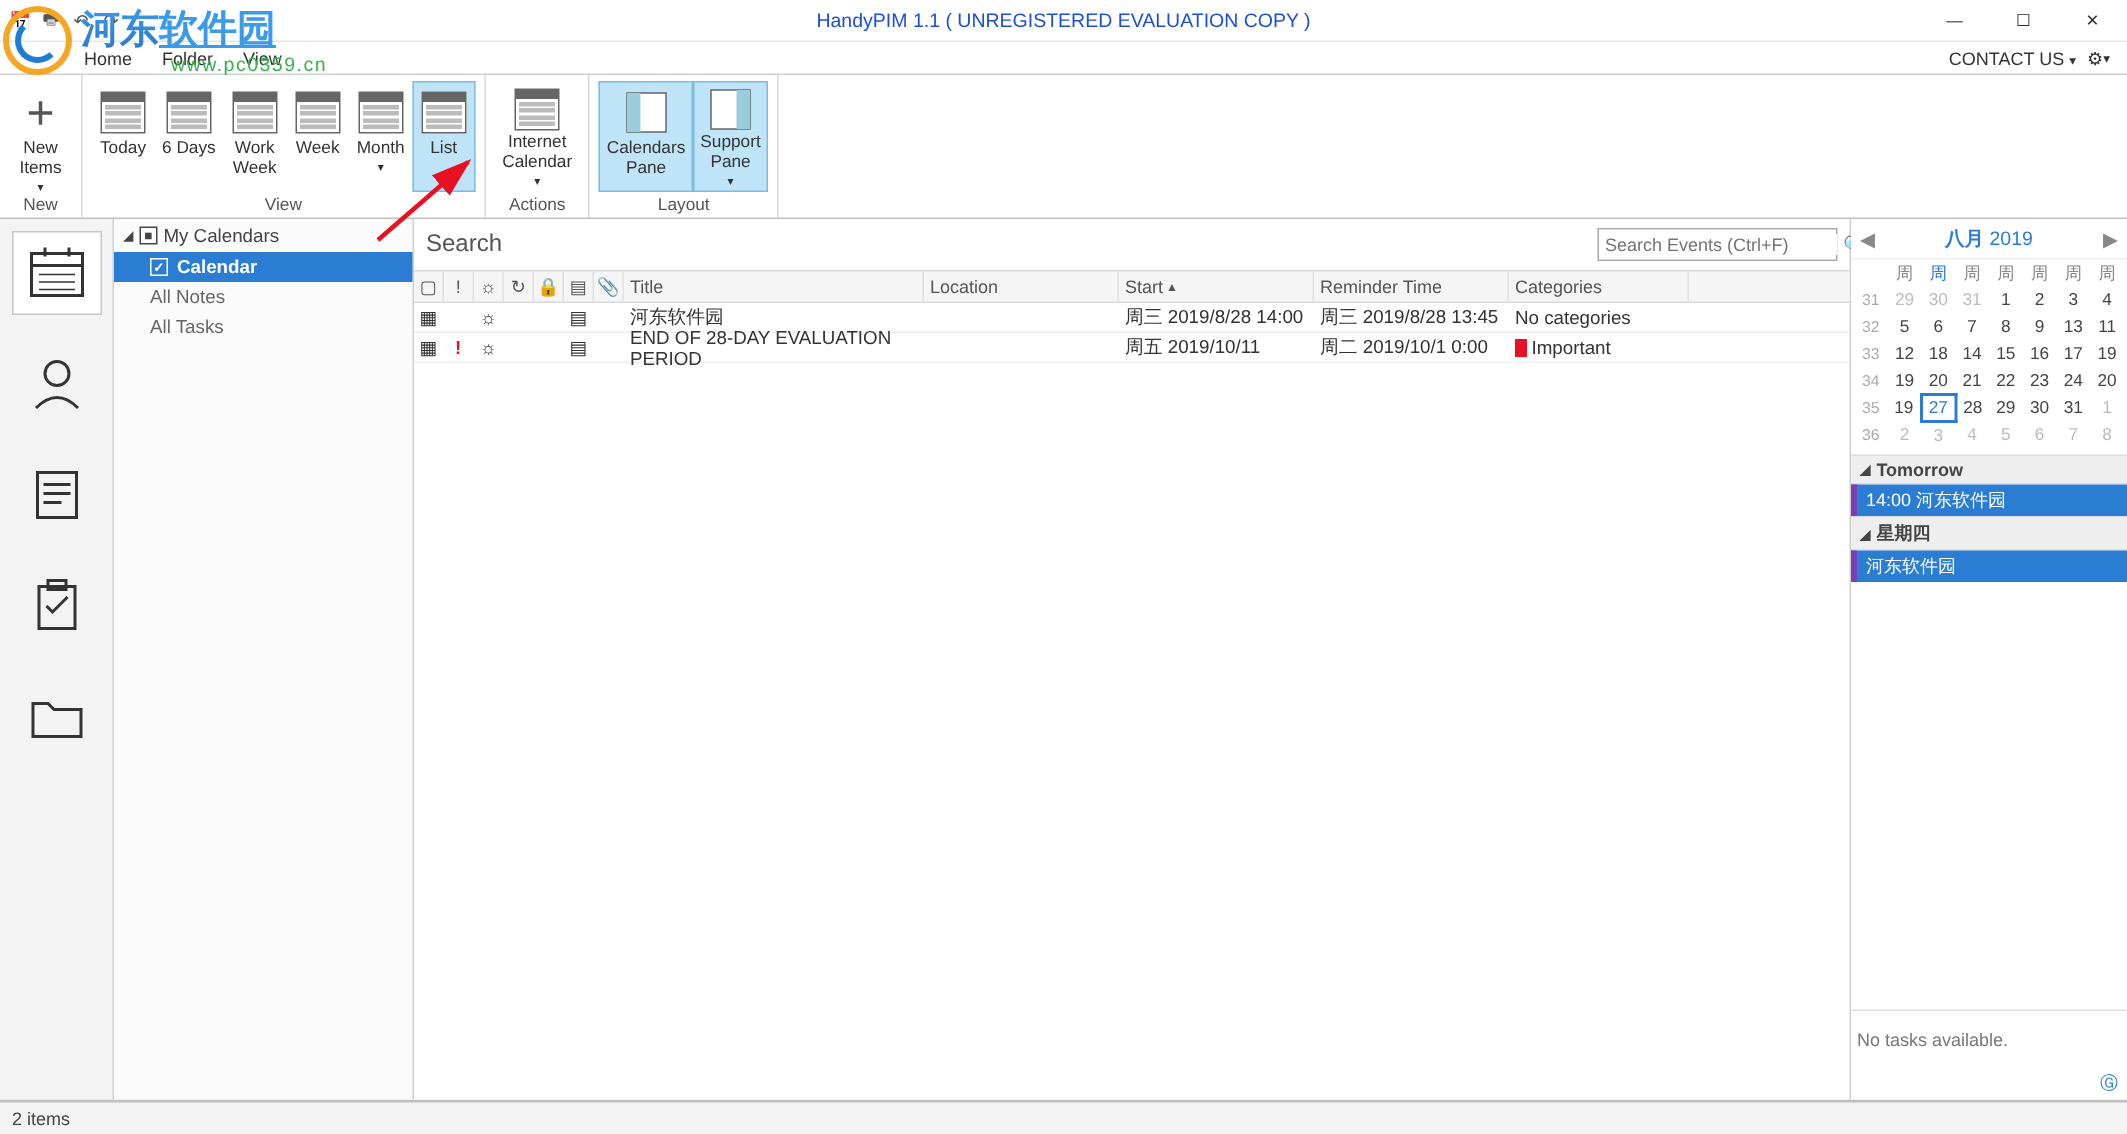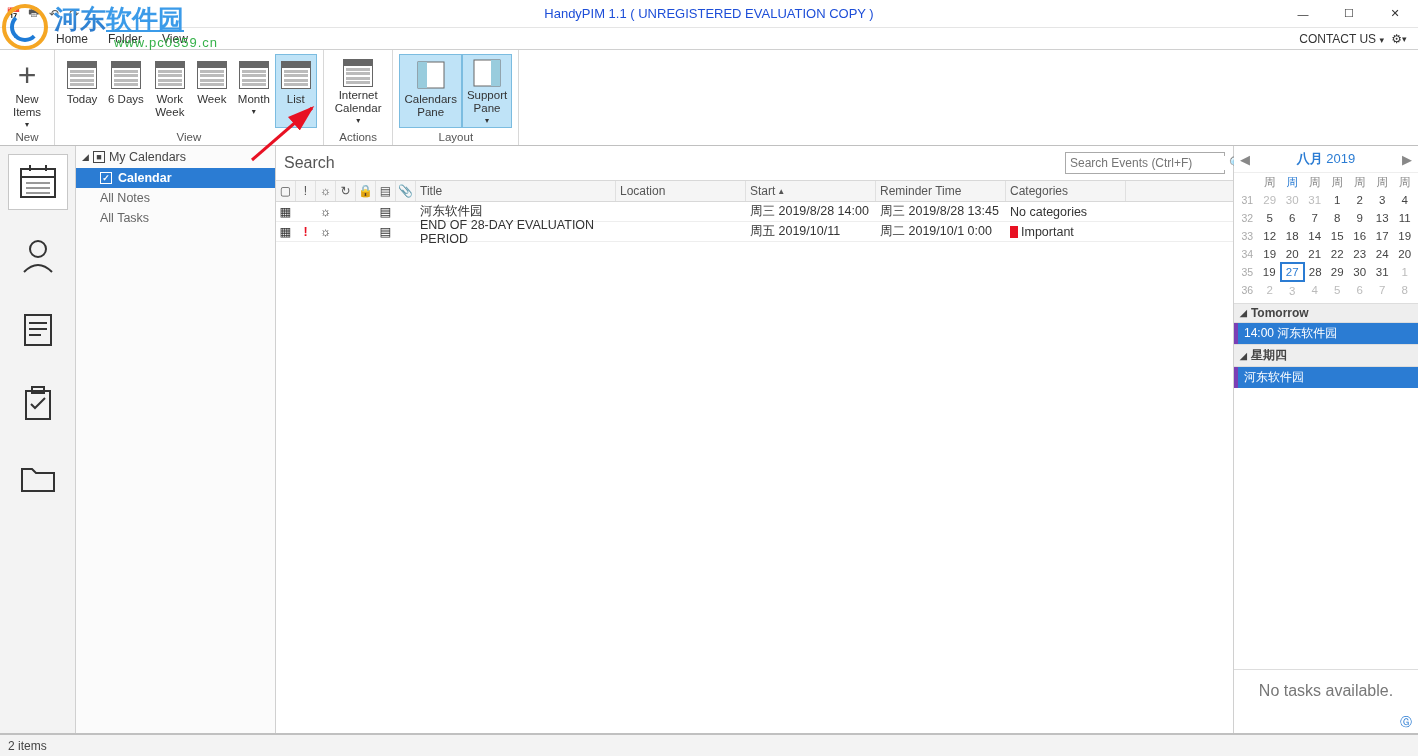--- a/index.html
+++ b/index.html
@@ -100,21 +100,21 @@
 .minical table { border-collapse: collapse; width: 100%; }
 .minical th, .minical td { width: 22px; height: 18px; text-align: center; font-size: 11.5px; color: #444; }
 .minical th { color: #888; font-weight: normal; }
 .minical th.today-col{ color:#2b7cd3;}
 .minical .wk { color: #aaa; font-size: 10.5px; }
 .minical .other { color: #bbb; }
 .minical .today { border: 2px solid #2b7cd3; color: #2b7cd3; }
 
 .agenda-hdr { background: #eee; border-top:1px solid #ddd; border-bottom:1px solid #ddd; padding: 2px 6px; font-size: 12px; font-weight: 600; color: #444; display:flex; align-items:center; gap:4px;}
 .agenda-item { background: #2b7cd3; color: #fff; padding: 2px 6px; font-size: 12px; border-left: 4px solid #7b3fb5; margin:0;}
-.notasks { text-align:center; padding: 12px 4px; color:#777; font-size:16px; border-top:1px solid #ddd; margin-top:auto;}
+.notasks { padding: 12px 4px; color:#777; font-size:12px; border-top:1px solid #ddd; margin-top:auto;}
 .agenda-block{flex:0 0 auto;}
 .rightpanel .spacer{flex:1;}
 .bottom-ic { text-align:right; padding:2px 6px; color:#2b7cd3;}
 
 
 .statusbar { height: 22px; background: #f3f3f3; display:flex; align-items:center; padding:0 8px; font-size:12px; color:#444; border-top:1px solid #c0c0c0;}
 
 
 .red-arrow { position: absolute; z-index: 60; pointer-events: none; }
 

